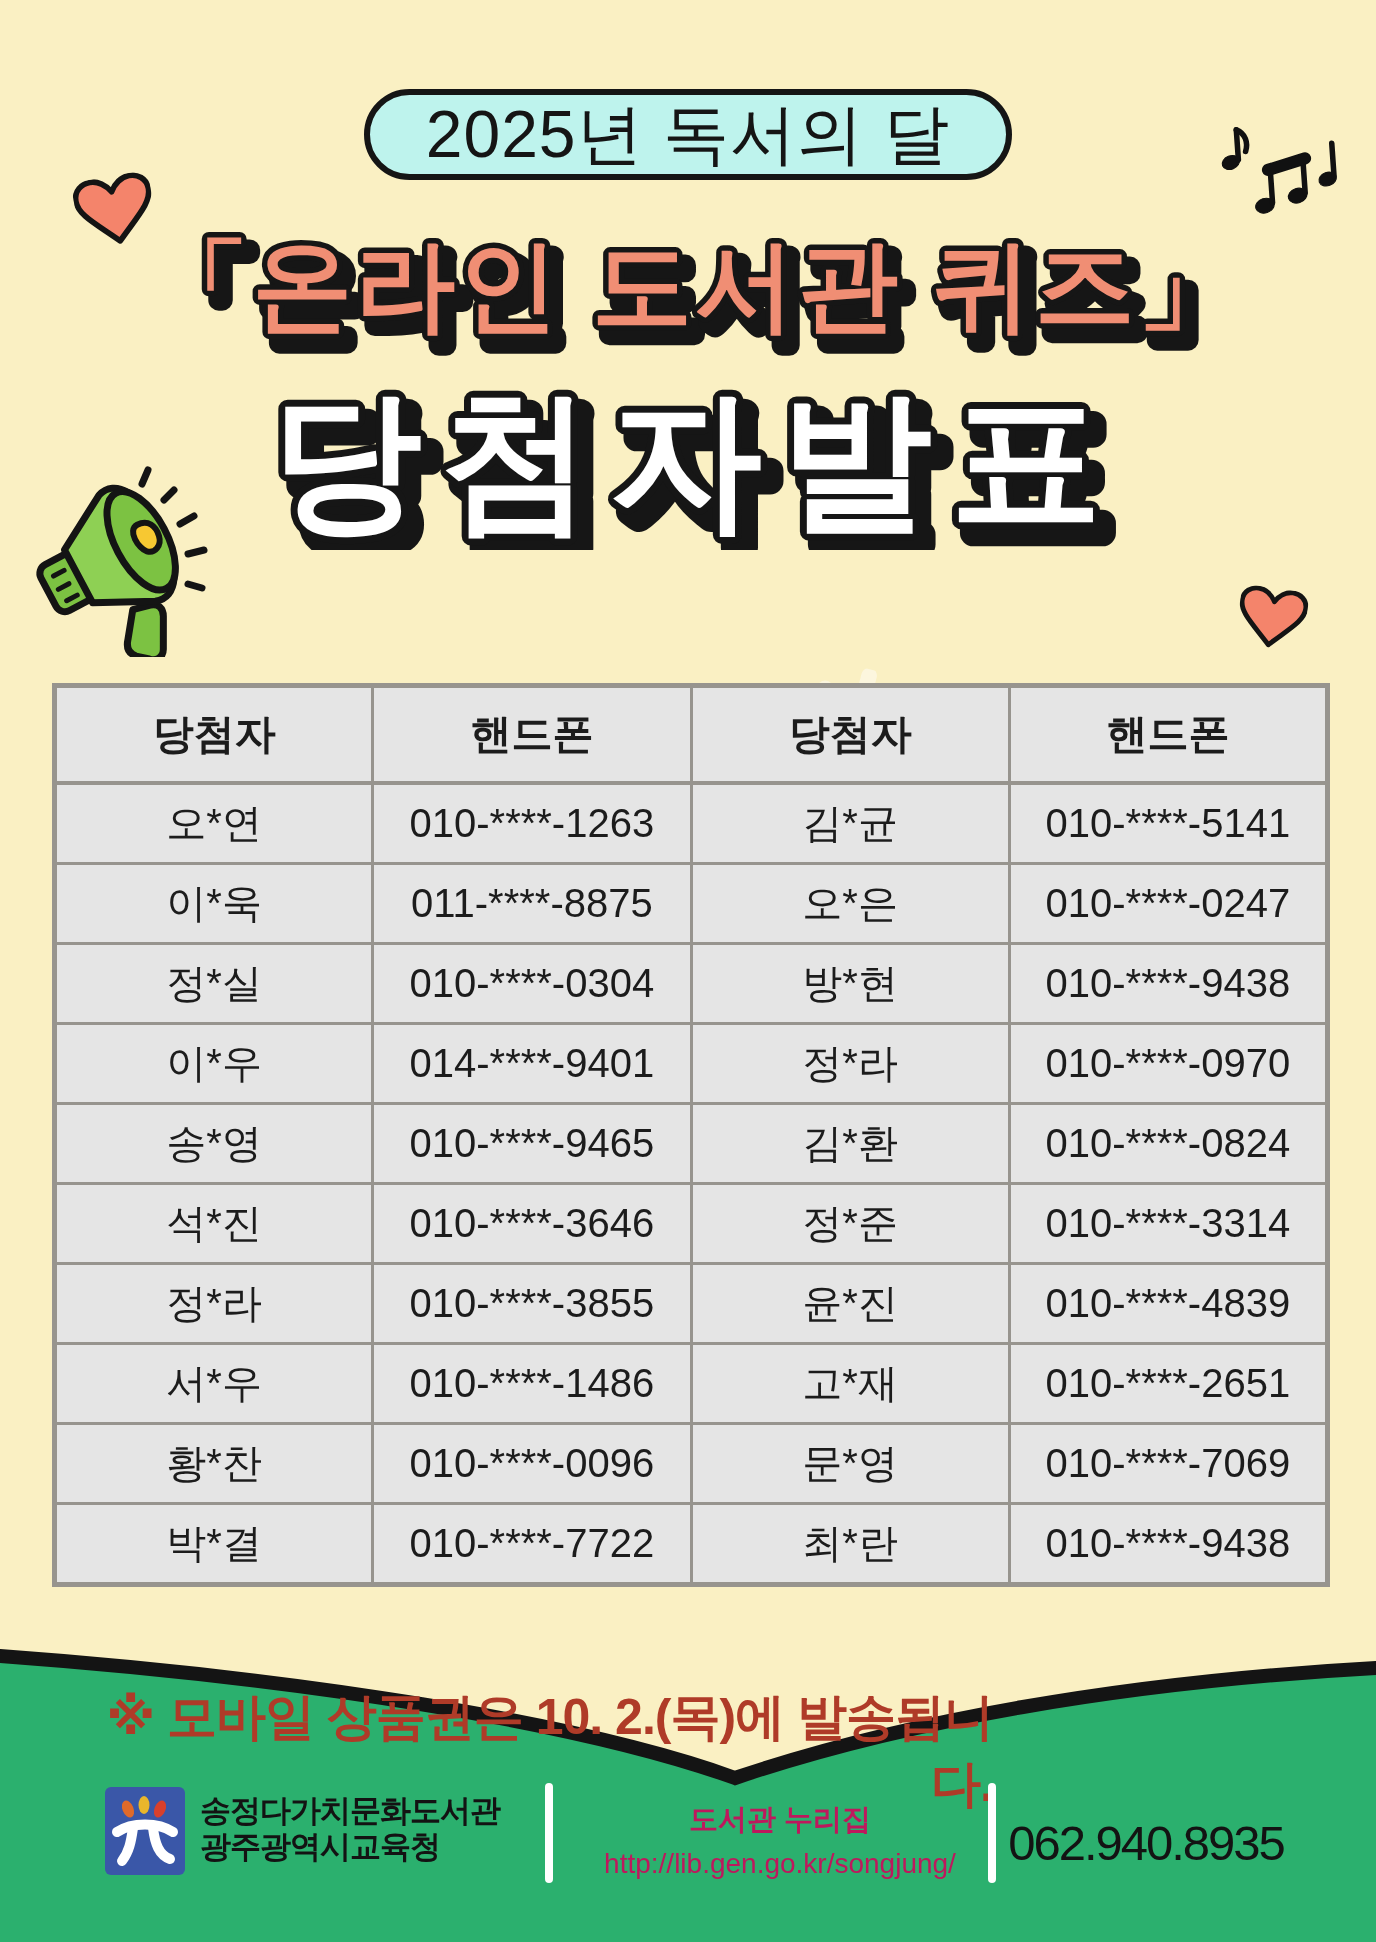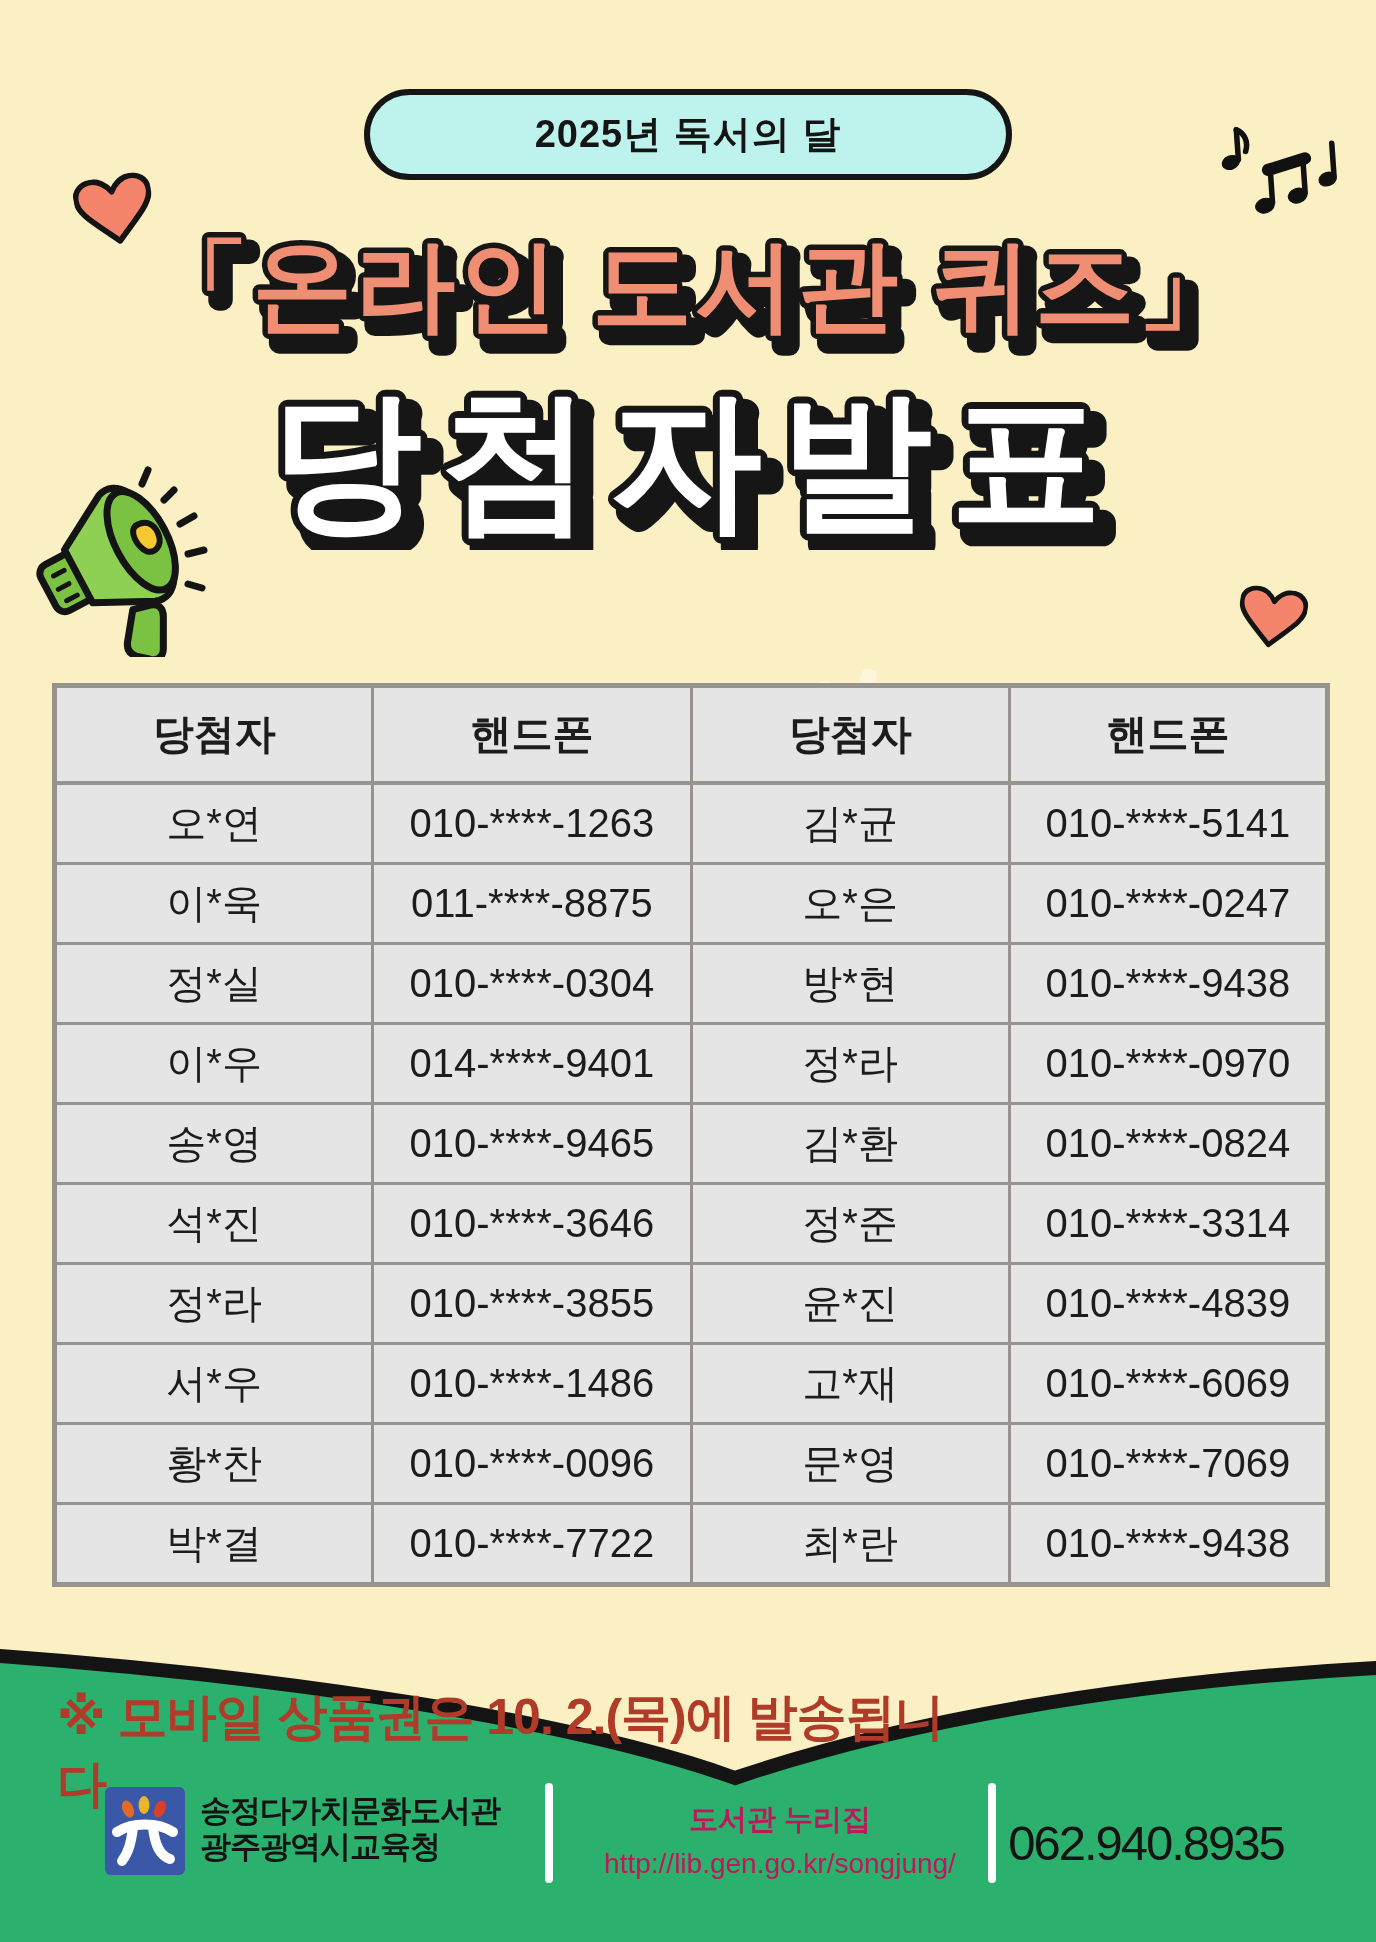--- a/index.html
+++ b/index.html
@@ -2,21 +2,21 @@
 <html><head>
 <meta charset="utf-8">
 <style>
   html,body{margin:0;padding:0;}
   body{font-family:"Liberation Sans","DejaVu Sans",sans-serif;}
   .poster{position:relative;width:1376px;height:1942px;background:#FAF0C3;overflow:hidden;}
 
   
   .badge{position:absolute;left:364px;top:89px;width:648px;height:91px;background:#BEF3ED;
          border:6px solid #151515;border-radius:48px;display:flex;align-items:center;justify-content:center;box-sizing:border-box;}
-  .badge span{font-size:38px;font-weight:700;color:#151515;letter-spacing:1px;}
+  .badge span{font-size:66px;font-weight:400;color:#151515;letter-spacing:1px;}
 
   
   .svg-abs{position:absolute;}
   .notes{left:1218px;top:118px;width:122px;height:100px;transform:rotate(-4deg);}
   .heart-tl{left:76px;top:176px;width:78px;height:70px;transform:rotate(-10deg);}
   .heart-r{left:1238px;top:588px;width:68px;height:61px;transform:rotate(8deg);}
   .megaphone{left:22px;top:462px;width:200px;height:195px;}
   .watermark{left:806px;top:668px;width:104px;height:104px;opacity:.45;transform:rotate(14deg);}
 
   
@@ -34,21 +34,21 @@
   table.winners{position:absolute;left:52px;top:683px;width:1278px;border-collapse:collapse;
                 background:#e5e5e5;border:5px solid #97948E;table-layout:fixed;}
   table.winners th,table.winners td{border:3px solid #97948E;text-align:center;vertical-align:middle;color:#1C1C1C;}
   table.winners th{height:91px;font-size:41px;font-weight:700;border-bottom-width:4px;}
   table.winners td{height:75px;font-size:40px;font-weight:400;}
   td.phone{letter-spacing:0px;}
 
   
   .wave{position:absolute;left:0;top:1630px;width:1376px;height:312px;}
 
-  .notice{position:absolute;left:57px;top:1684px;width:930px;text-align:left;
+  .notice{position:absolute;left:63px;top:1684px;width:930px;text-align:right;
           font-size:50px;font-weight:700;color:#AF3B28;letter-spacing:-1px;}
 
   .logo{position:absolute;left:104px;top:1786px;width:82px;height:90px;}
   .org{position:absolute;left:200px;top:1793px;width:360px;color:#131313;font-weight:800;
        font-size:31px;line-height:36px;letter-spacing:-1px;}
   .vdiv{position:absolute;width:8px;height:100px;background:#FFFFFF;border-radius:4px;top:1783px;}
   .vdiv.d1{left:545px;}
   .vdiv.d2{left:988px;}
   .site{position:absolute;left:585px;top:1800px;width:390px;text-align:center;color:#be185d;}
   .site .lbl{font-size:29px;font-weight:800;}
@@ -169,21 +169,21 @@
         <tr>
           <td class="name">정*라</td>
           <td class="phone">010-****-3855</td>
           <td class="name">윤*진</td>
           <td class="phone">010-****-4839</td>
         </tr>
         <tr>
           <td class="name">서*우</td>
           <td class="phone">010-****-1486</td>
           <td class="name">고*재</td>
-          <td class="phone">010-****-6069</td>
+          <td class="phone">010-****-2651</td>
         </tr>
         <tr>
           <td class="name">황*찬</td>
           <td class="phone">010-****-0096</td>
           <td class="name">문*영</td>
           <td class="phone">010-****-7069</td>
         </tr>
         <tr>
           <td class="name">박*결</td>
           <td class="phone">010-****-7722</td>

